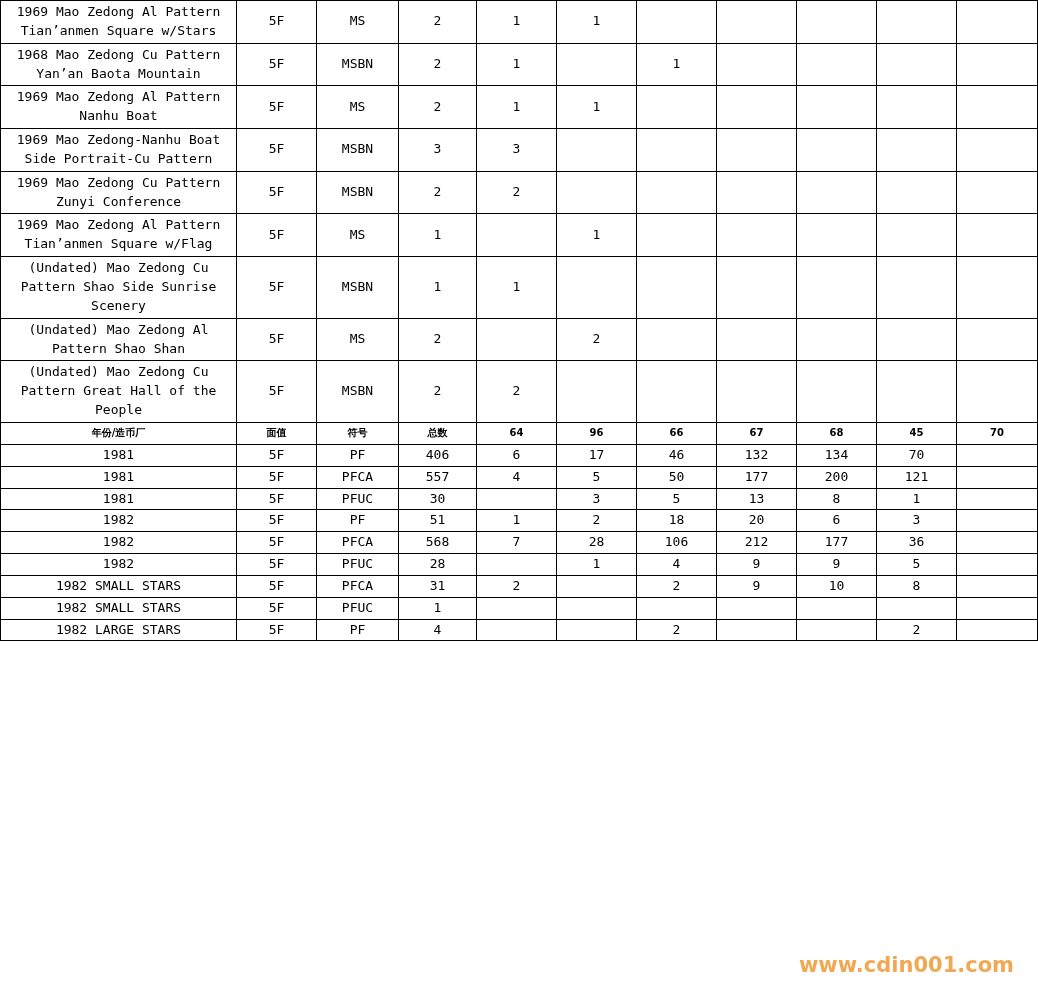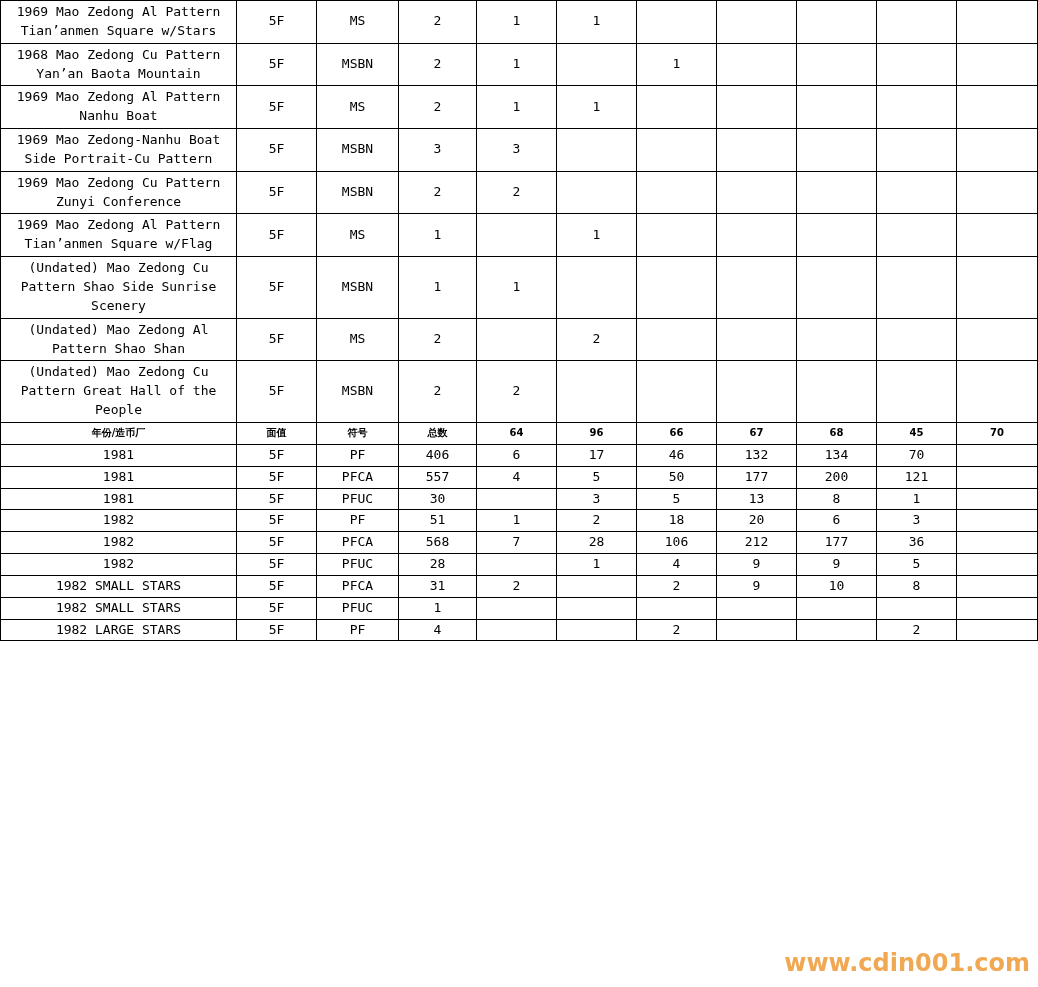--- a/index.html
+++ b/index.html
@@ -38,24 +38,24 @@
     font-weight: bold;
     font-family: "DejaVu Sans", "Liberation Sans", sans-serif;
     font-size: 10px;
   }
   tr.compact td {
     height: 21px;
     padding: 1px 3px;
   }
   .watermark {
     position: absolute;
-    right: 8px;
+    right: 24px;
     bottom: 10px;
     font-family: "DejaVu Sans", "Liberation Sans", sans-serif;
-    font-size: 24px;
+    font-size: 21px;
     font-weight: bold;
     color: #f0a44a;
     letter-spacing: 0px;
     pointer-events: none;
     opacity: 0.95;
   }
   col.c0 { width: 236px; }
   col.c1 { width: 80px; }
   col.c2 { width: 82px; }
   col.c3 { width: 78px; }

